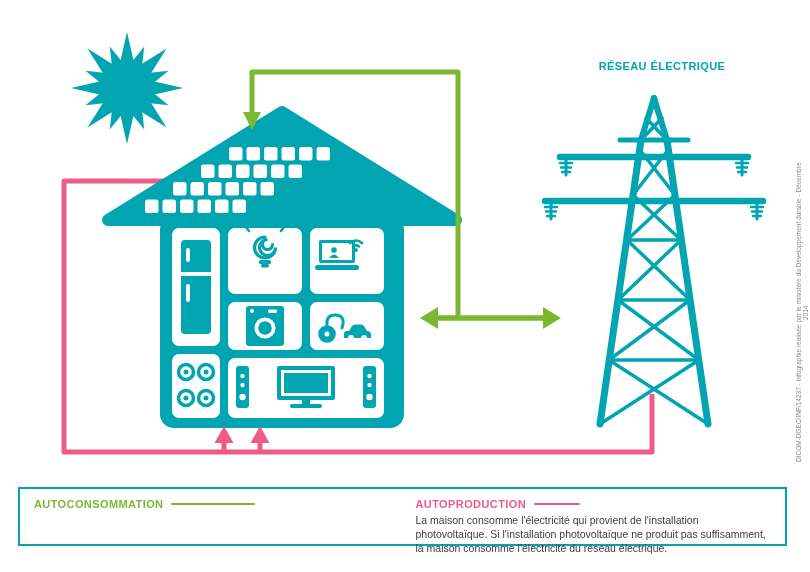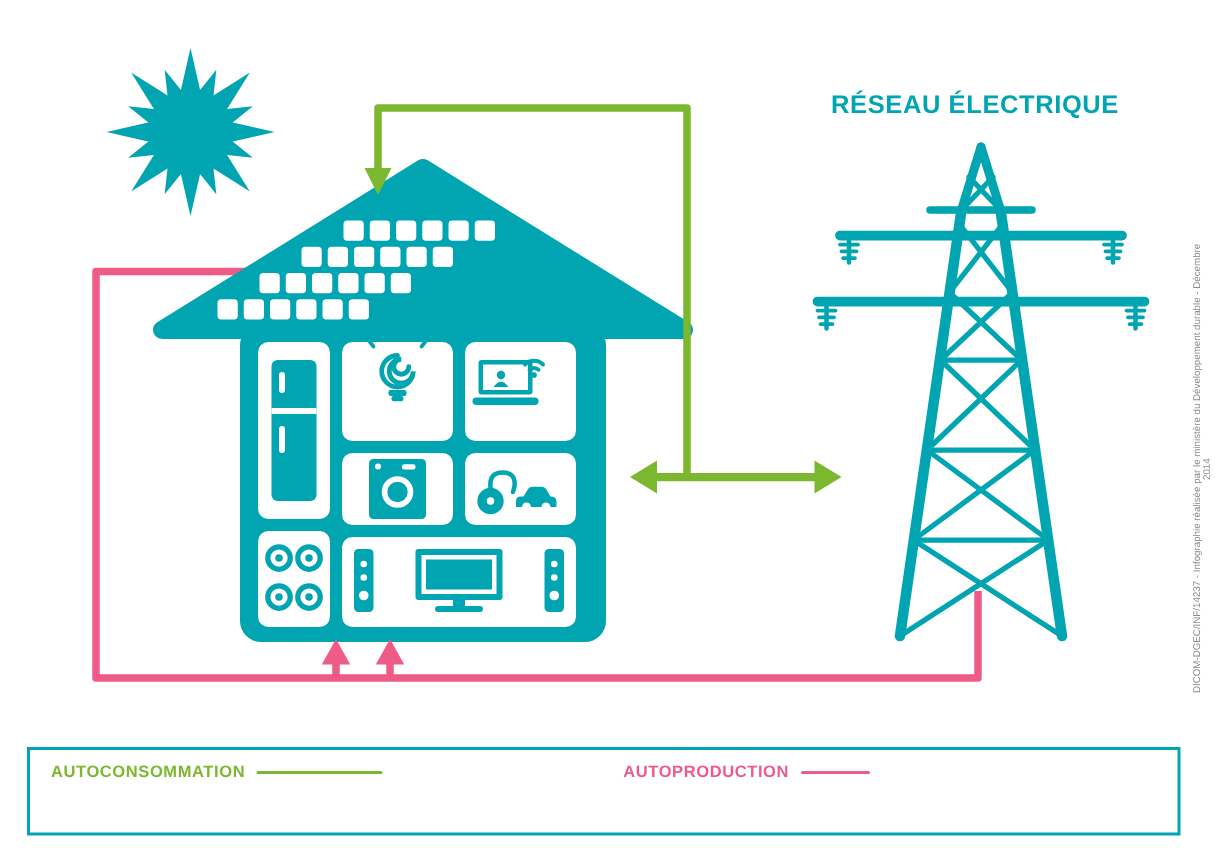--- a/index.html
+++ b/index.html
@@ -3,23 +3,23 @@
 <meta charset="utf-8">
 <style>
   :root{ --teal:#00a5b1; --green:#7cb82f; --pink:#ef5b87; --textc:#3c3c3b; }
   html,body{margin:0;padding:0;background:#fff;}
   body{font-family:"Liberation Sans", sans-serif;}
   .canvas{position:relative;width:810px;height:572px;background:#fff;overflow:hidden;}
   svg{position:absolute;left:0;top:0;}
   .ft{fill:var(--teal);} .fw{fill:#fff;} .fg{fill:var(--green);} .fp{fill:var(--pink);}
   .st{stroke:var(--teal);} .sg{stroke:var(--green);} .sp{stroke:var(--pink);}
   .nf{fill:none;}
-  .grid-title{position:absolute;left:548px;top:60px;width:204px;text-align:center;
-    font-size:17px;font-weight:700;letter-spacing:.4px;color:var(--teal);}
-  .legend-box{position:absolute;left:18px;top:498px;width:769px;height:59px;
+  .grid-title{position:absolute;left:560px;top:60px;width:204px;text-align:center;
+    font-size:11px;font-weight:700;letter-spacing:.4px;color:var(--teal);}
+  .legend-box{position:absolute;left:18px;top:487px;width:769px;height:59px;
     border:2px solid var(--teal);background:#fff;display:flex;box-sizing:border-box;
     padding:9px 14px 8px 14px;gap:26px;}
   .legend-col{flex:1 1 50%;min-width:0;}
   .legend-head{display:flex;align-items:center;gap:8px;}
   .legend-head .h{font-size:11px;font-weight:700;letter-spacing:.4px;}
   .h-green{color:var(--green);} .h-pink{color:var(--pink);}
   .rule{height:2.5px;border-radius:2px;}
   .rule-green{background:var(--green);width:84px;}
   .rule-pink{background:var(--pink);width:46px;}
   .legend-body{margin-top:4px;font-size:10.5px;line-height:1.32;color:var(--textc);}
@@ -251,17 +251,18 @@
       <div class="legend-head">
         <span class="h h-green">AUTOCONSOMMATION</span>
         <span class="rule rule-green"></span>
       </div>
     </div>
     <div class="legend-col">
       <div class="legend-head">
         <span class="h h-pink">AUTOPRODUCTION</span>
         <span class="rule rule-pink"></span>
       </div>
+      <div class="legend-body">La maison consomme l'électricité qui provient de l'installation photovoltaïque. Si l'installation photovoltaïque ne produit pas suffisamment, la maison consomme l'électricité du réseau électrique.</div>
     </div>
   </div>
 
   <div class="credit">DICOM-DGEC/INF/14237 - Infographie réalisée par le ministère du Développement durable - Décembre 2014</div>
 </div>
 
 </body></html>

